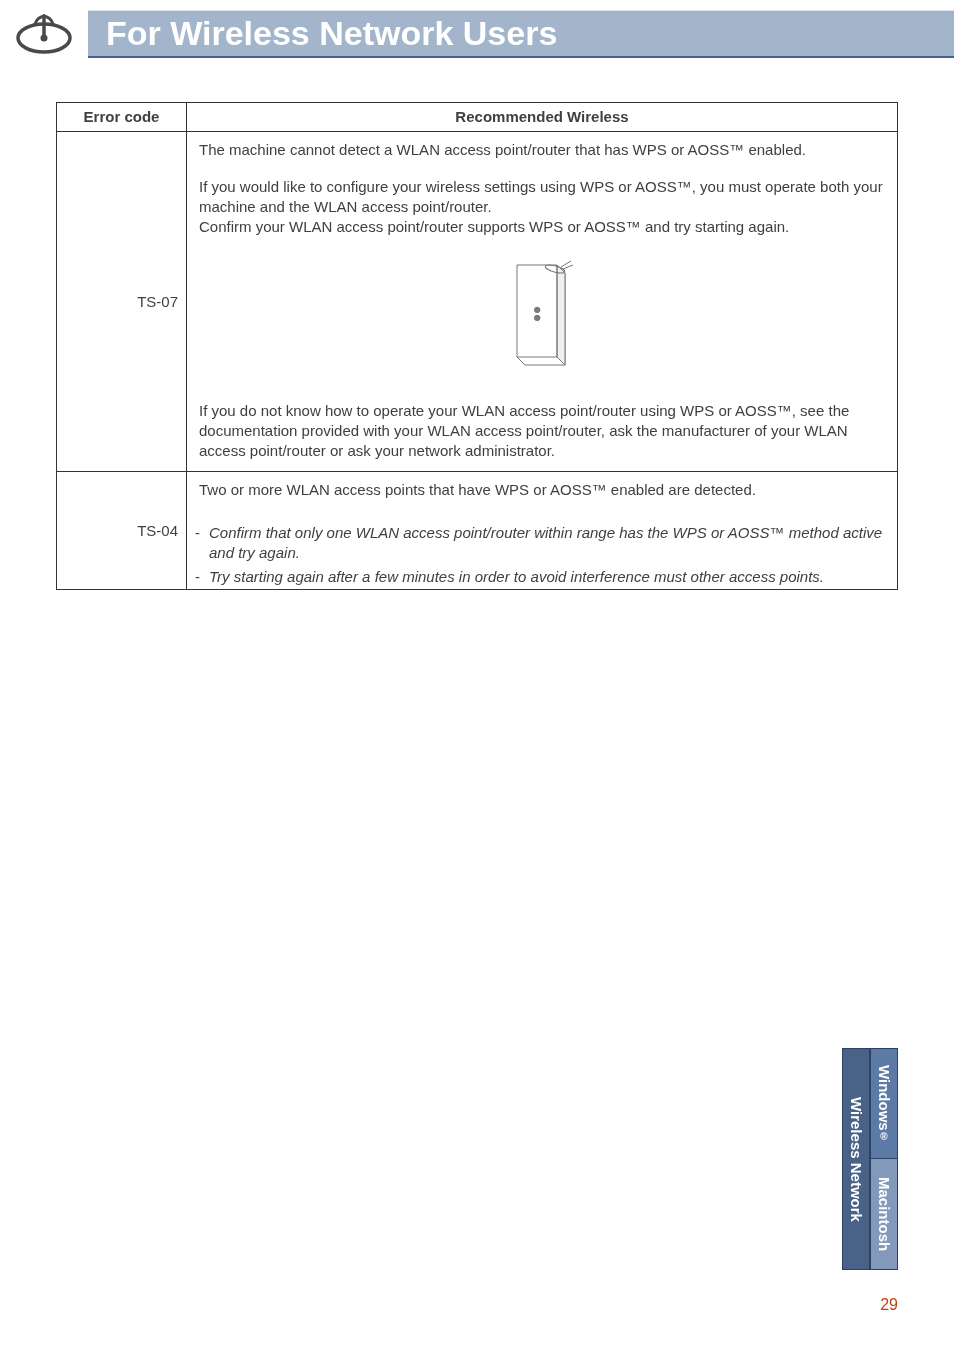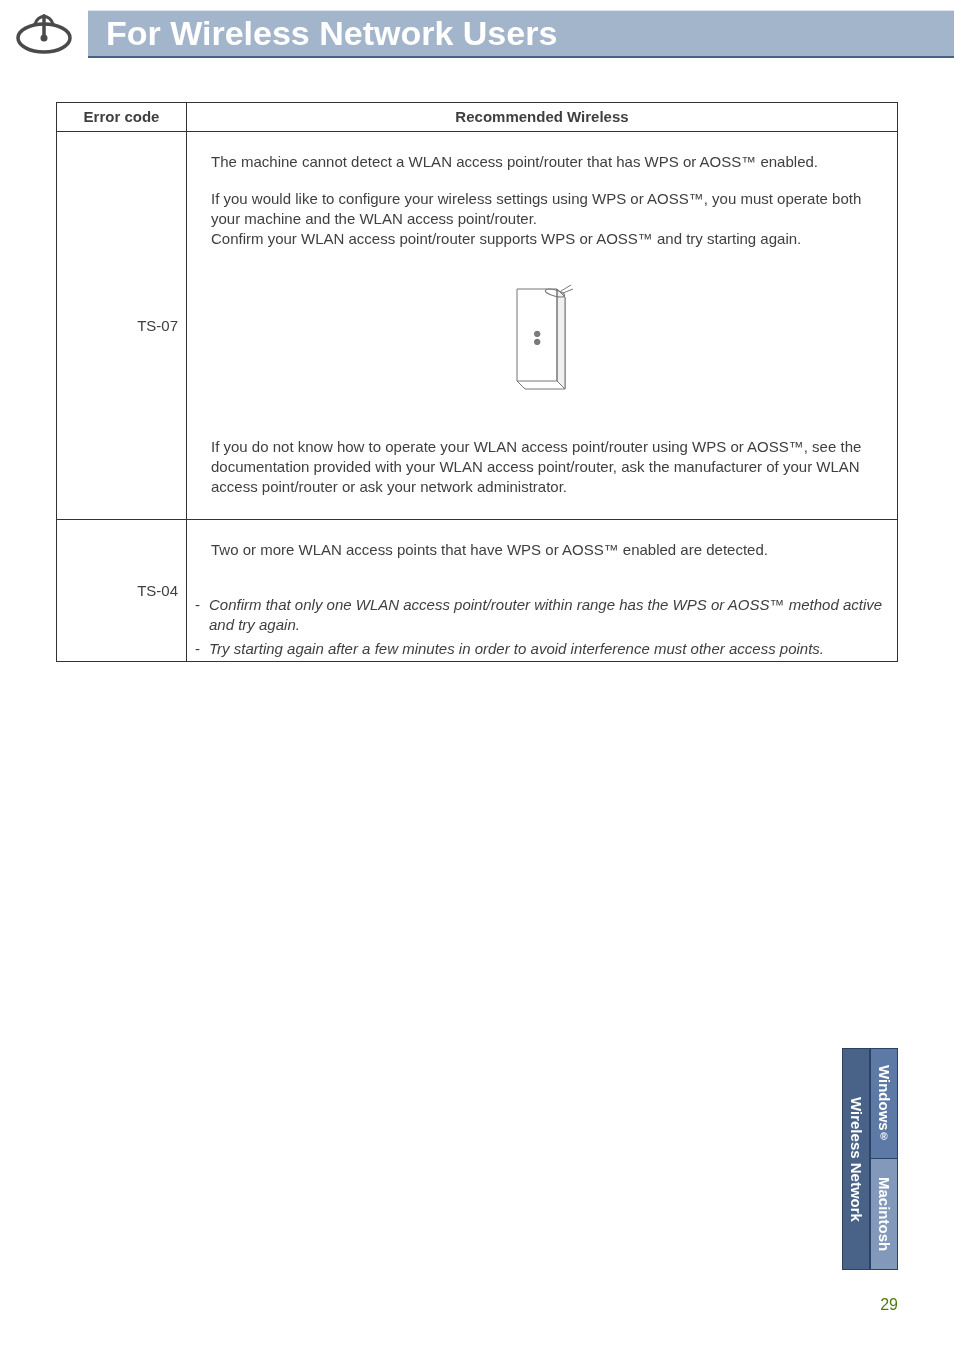--- a/index.html
+++ b/index.html
@@ -58,21 +58,21 @@
     .code-cell {
       width: 130px;
       text-align: right;
       vertical-align: middle;
       font-size: 15px;
     }
     .sol-block {
       padding: 2px 0 4px 0;
     }
     .sol-block p {
-      margin: 16px;
+      margin: 4px;
     }
     .sol-block p + p {
       margin-top: 16px;
     }
     .router-img {
       text-align: center;
       margin: 10px 0 14px 0;
     }
     .bullet-wrap {
       display: flex;
@@ -130,21 +130,21 @@
       height: 111px;
       border: 1px solid #2d4163;
       border-top: none;
     }
     .tab sup { font-size: 10px; }
     .page-num {
       position: absolute;
       right: 56px;
       bottom: 36px;
       font-size: 16px;
-      color: #4d7c0f;
+      color: #c2410c;
     }
   </style>
 </head>
 <body>
 
 <div class="header-bar">
   <div class="icon-wrap">
     <svg width="70" height="52" viewBox="0 0 70 52">
       <g fill="none" stroke="#4a4a4a" stroke-width="3.5" stroke-linecap="round">
         <ellipse cx="35" cy="30" rx="26" ry="14"></ellipse>

